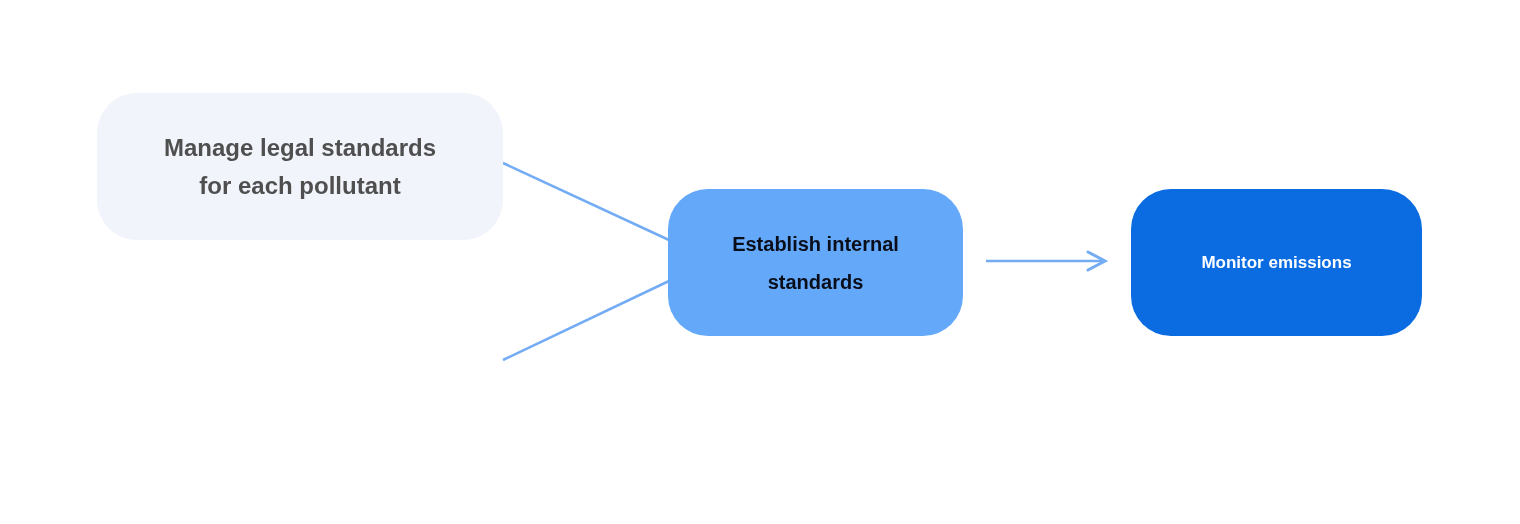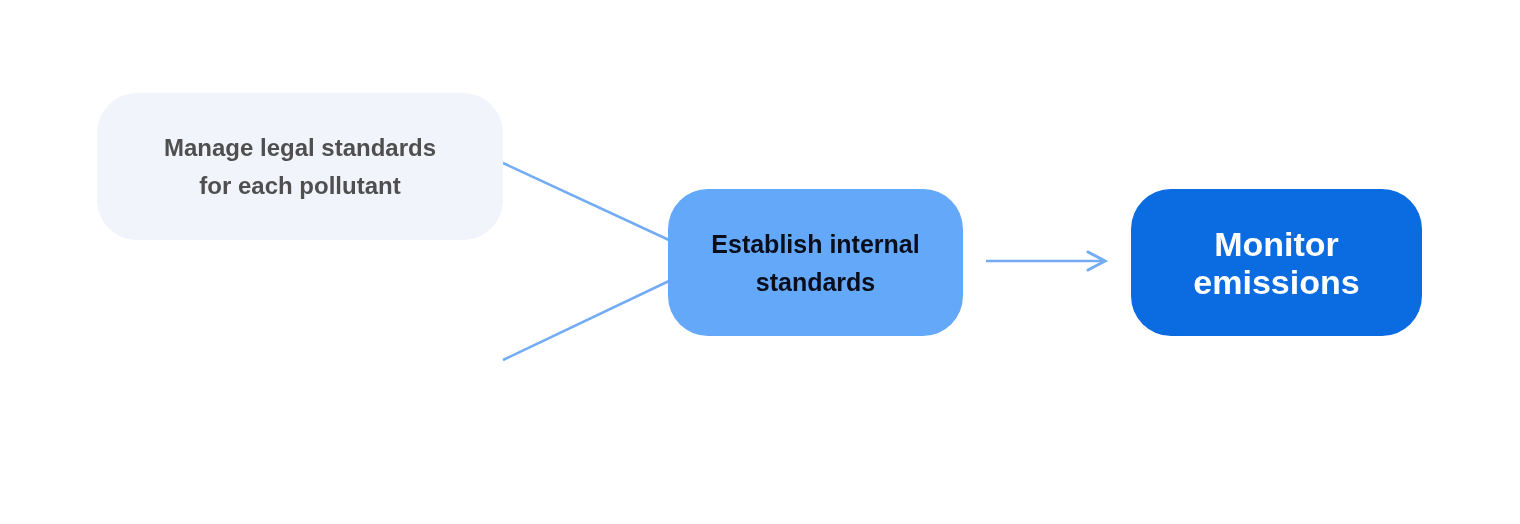--- a/index.html
+++ b/index.html
@@ -30,28 +30,28 @@
   .node.input {
     background: var(--input_box_bg, #f1f4fb);
     color: var(--input_box_text, #4f4f4f);
     font-size: 24px;
     font-weight: 600;
     line-height: 38px;
   }
   .node.process {
     background: var(--process_box_bg, #64a9f9);
     color: var(--process_box_text, #0a0e1a);
-    font-size: 25px;
+    font-size: 20px;
     font-weight: 700;
     line-height: 38px;
   }
   .node.output {
     background: var(--output_box_bg, #0b6be1);
     color: var(--output_box_text, #ffffff);
-    font-size: 34px;
+    font-size: 17px;
     font-weight: 700;
     line-height: 38px;
   }
   #node-manage-legal   { left: 97px;  top: 93px;  width: 406px; height: 147px; }
   #node-receipt        { left: 97px;  top: 283px; width: 406px; height: 147px; }
   #node-establish      { left: 668px; top: 189px; width: 295px; height: 147px; }
   #node-monitor        { left: 1131px;top: 189px; width: 291px; height: 147px; }
   svg.connectors {
     position: absolute;
     left: 0; top: 0;

